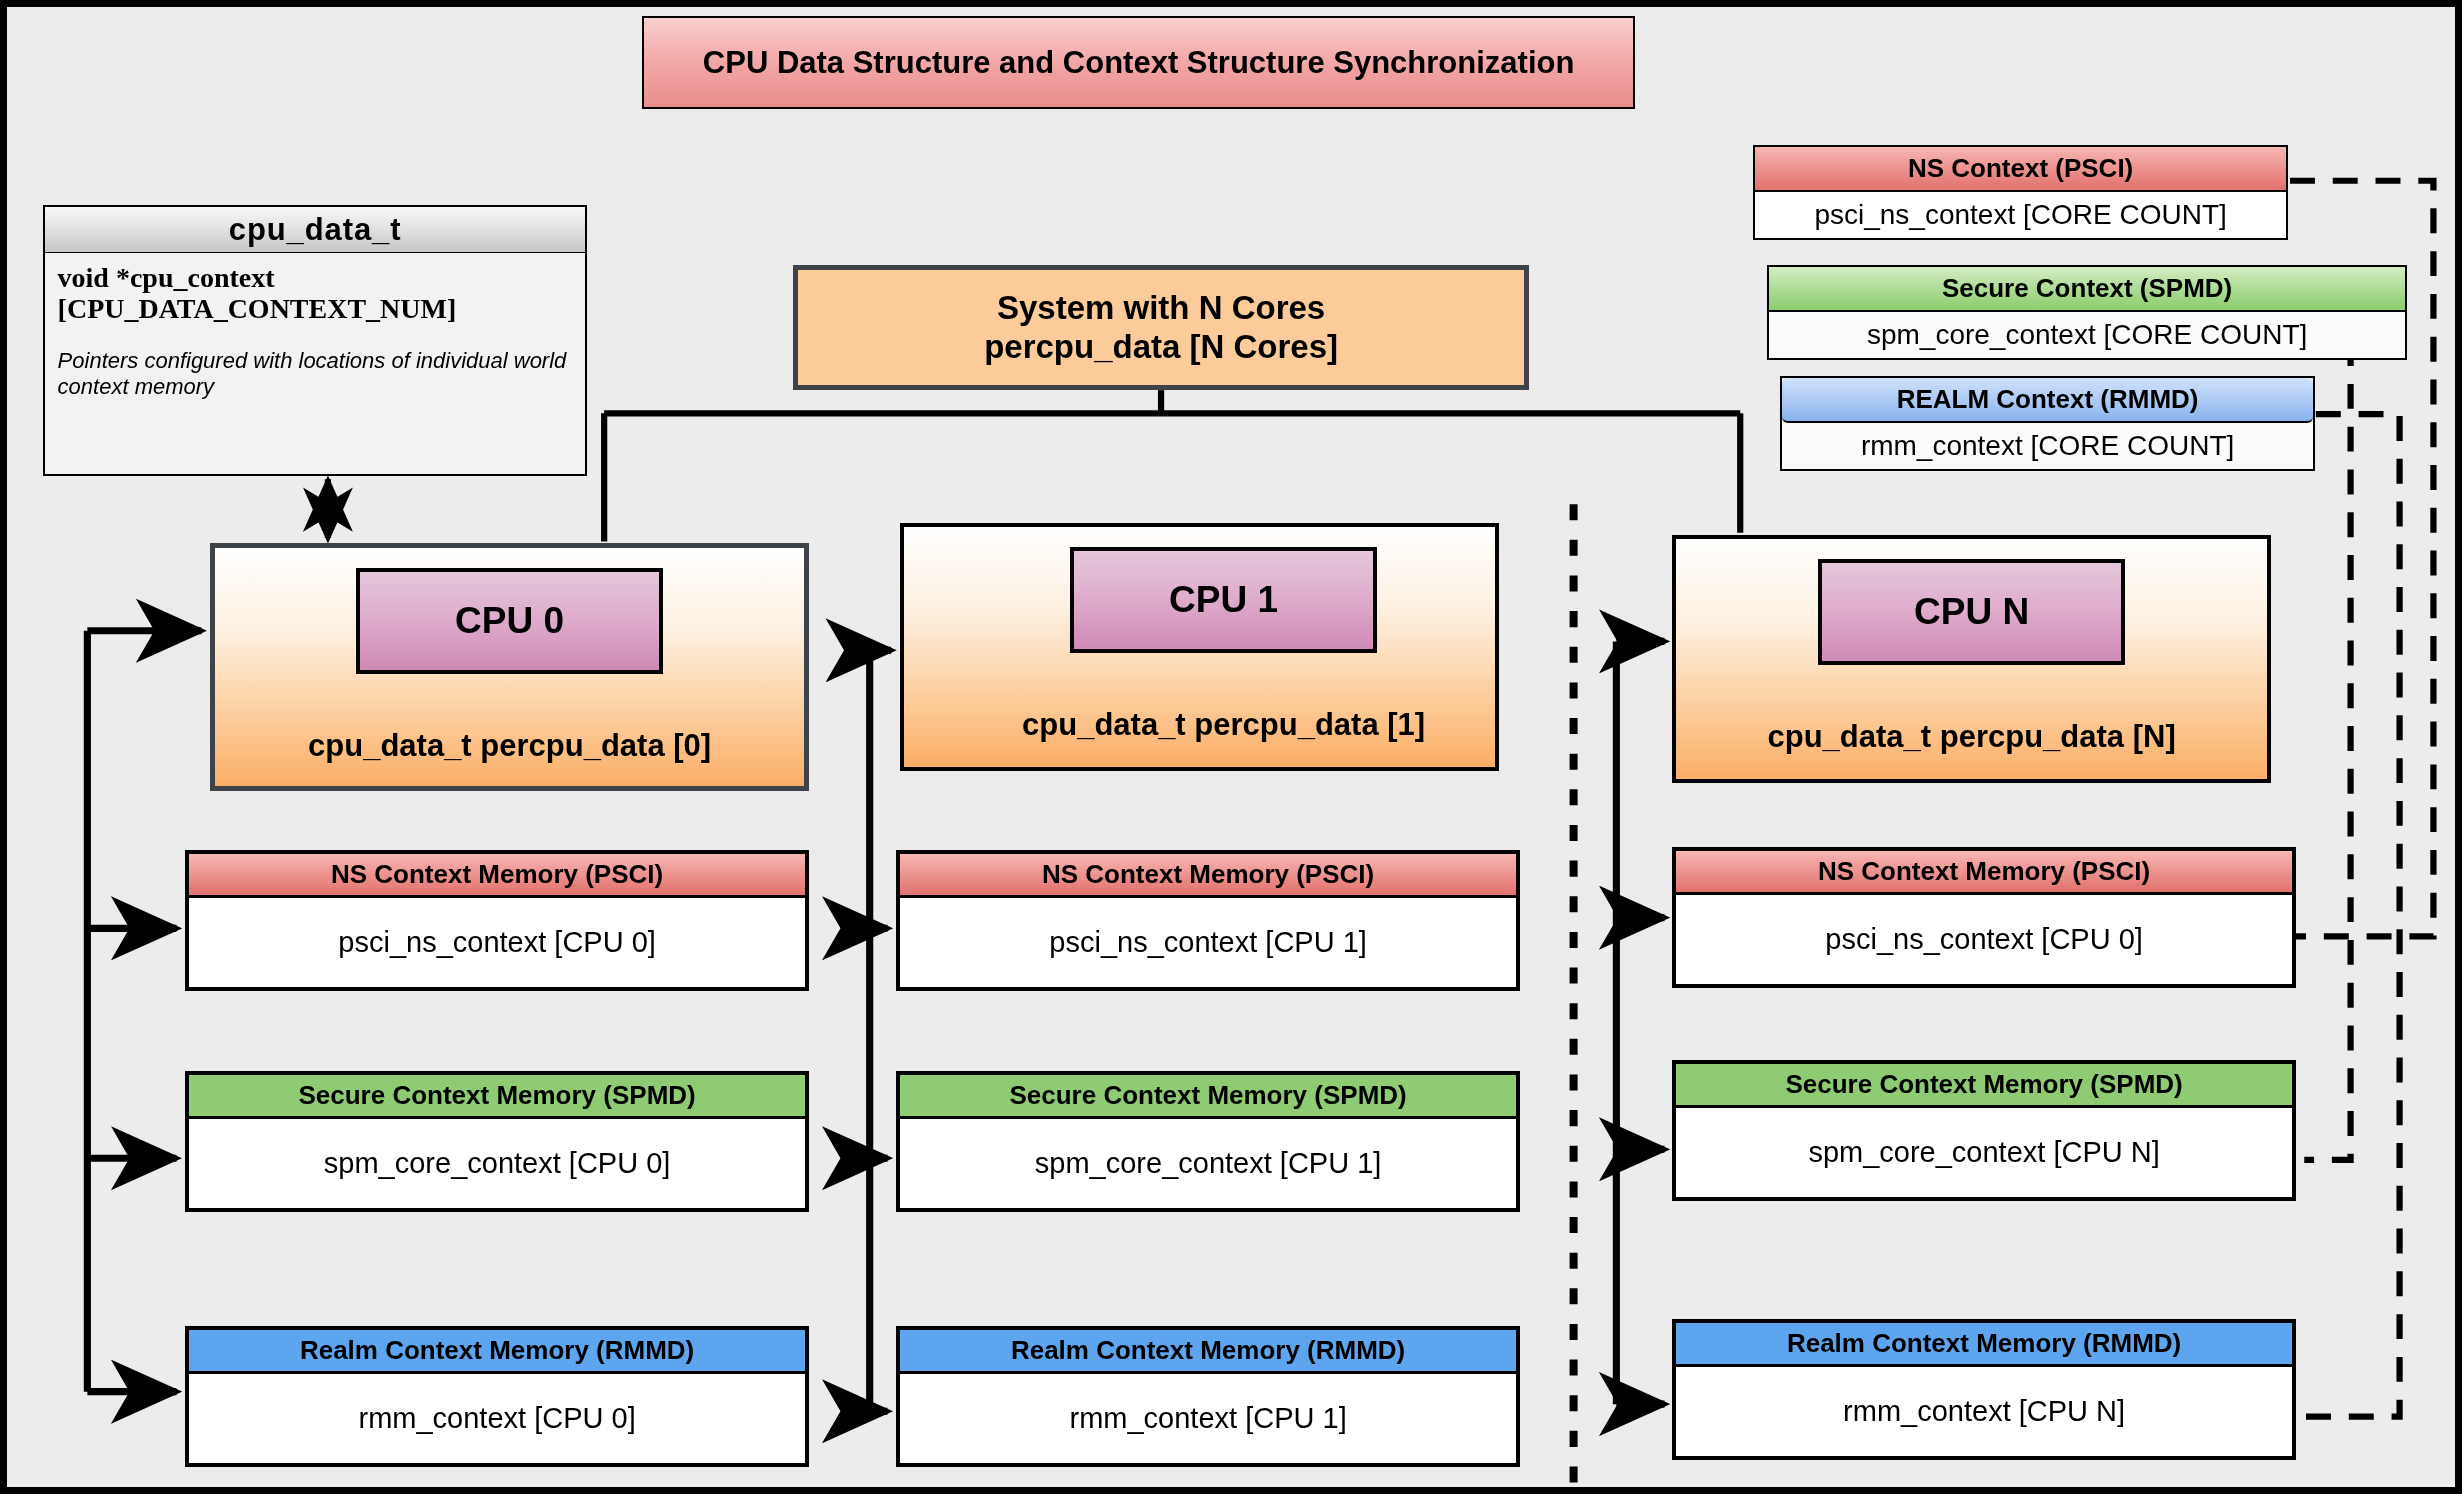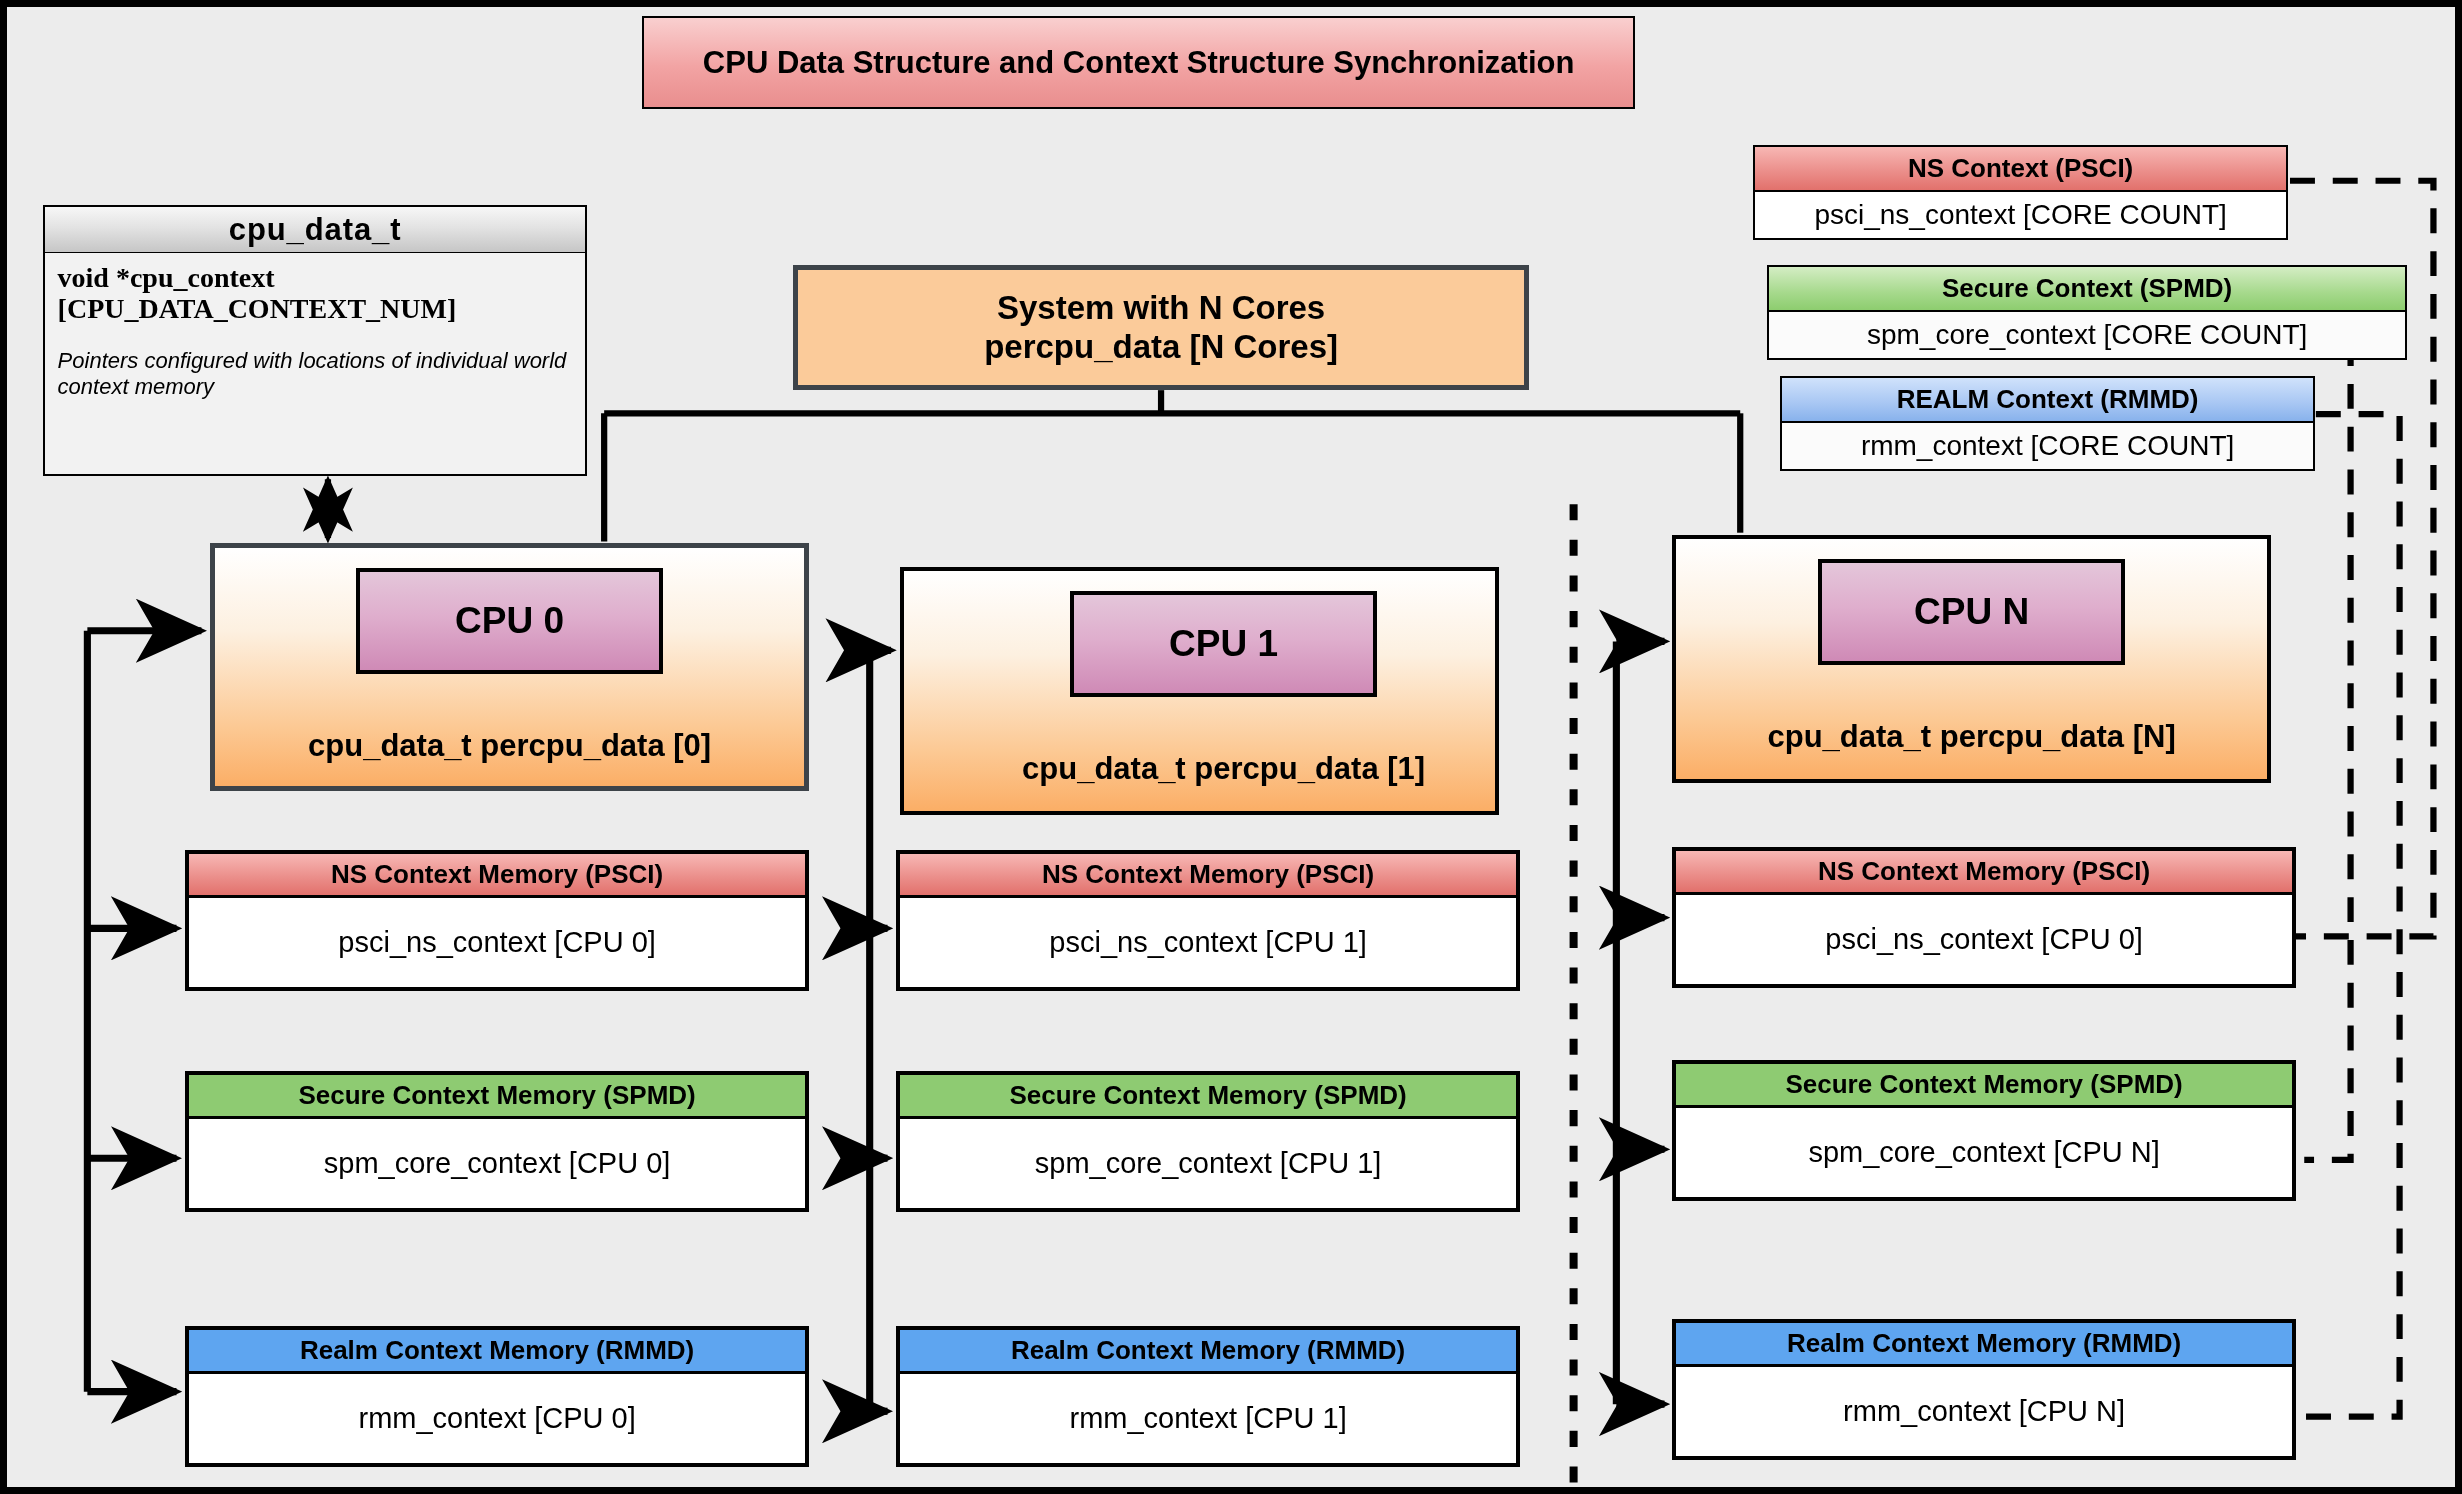--- a/index.html
+++ b/index.html
@@ -54,21 +54,21 @@
   .mini-head {
     height:43px; display:flex; align-items:center; justify-content:center;
     font-weight:bold; font-size:26px; border-bottom:2.7px solid #000;
   }
   .mini-body {
     height:46px; display:flex; align-items:center; justify-content:center;
     font-size:28px; background:#fff;
   }
   .hd-red   { background:linear-gradient(to bottom,#f7b7b4 0%,#ea8c88 60%,#e2716c 100%); }
   .hd-green { background:linear-gradient(to bottom,#d4edc4 0%,#a6d98c 60%,#8dcd6f 100%); }
-  .hd-blue  { background:linear-gradient(to bottom,#d0e2fb 0%,#a7c6f3 60%,#88b2ec 100%); }
+  .hd-blue  { background:linear-gradient(to bottom,#d0e2fb 0%,#a7c6f3 60%,#88b2ec 100%);border-radius:6px; }
   .hd-green-f { background:#8ecb72; }
   .hd-blue-f  { background:#5ea5f0; }
 
   .mini-ns   { left:1746px; top:138px;  width:535px; }
   .mini-sec  { left:1760px; top:258px;  width:640px; }
   .mini-rlm  { left:1773px; top:369px;  width:535px; }
   .mini-ns .mini-body,
   .mini-sec .mini-body,
   .mini-rlm .mini-body { background:#fbfbfb; }
   .mini-ns .mini-body { background:#fff; }
@@ -83,21 +83,21 @@
   .cpu-box.black-border { border:4.5px solid #000; }
   .cpu-chip {
     margin-top:19.6px; width:299px; height:98px; border:4.5px solid #000;
     background:linear-gradient(to bottom,#e4c6da 0%,#dfaecd 45%,#cf8ab6 100%);
     display:flex; align-items:center; justify-content:center;
     font-weight:bold; font-size:37px;
   }
   .cpu-label { margin-top:34px; font-weight:bold; font-size:31px; }
 
   .cpu0 { left:203px; top:536px; }
-  .cpu1 { left:893px; top:560px;padding-left:48px; }
+  .cpu1 { left:893px; top:516px;padding-left:48px; }
   .cpuN { left:1665px; top:528px; }
 
   
   .ctx { border:4.5px solid #000; width:624px; }
   .ctx-head {
     height:41px; display:flex; align-items:center; justify-content:center;
     font-weight:bold; font-size:26px; border-bottom:3.6px solid #000;
   }
   .ctx-body {
     height:89px; display:flex; align-items:center; justify-content:center;

